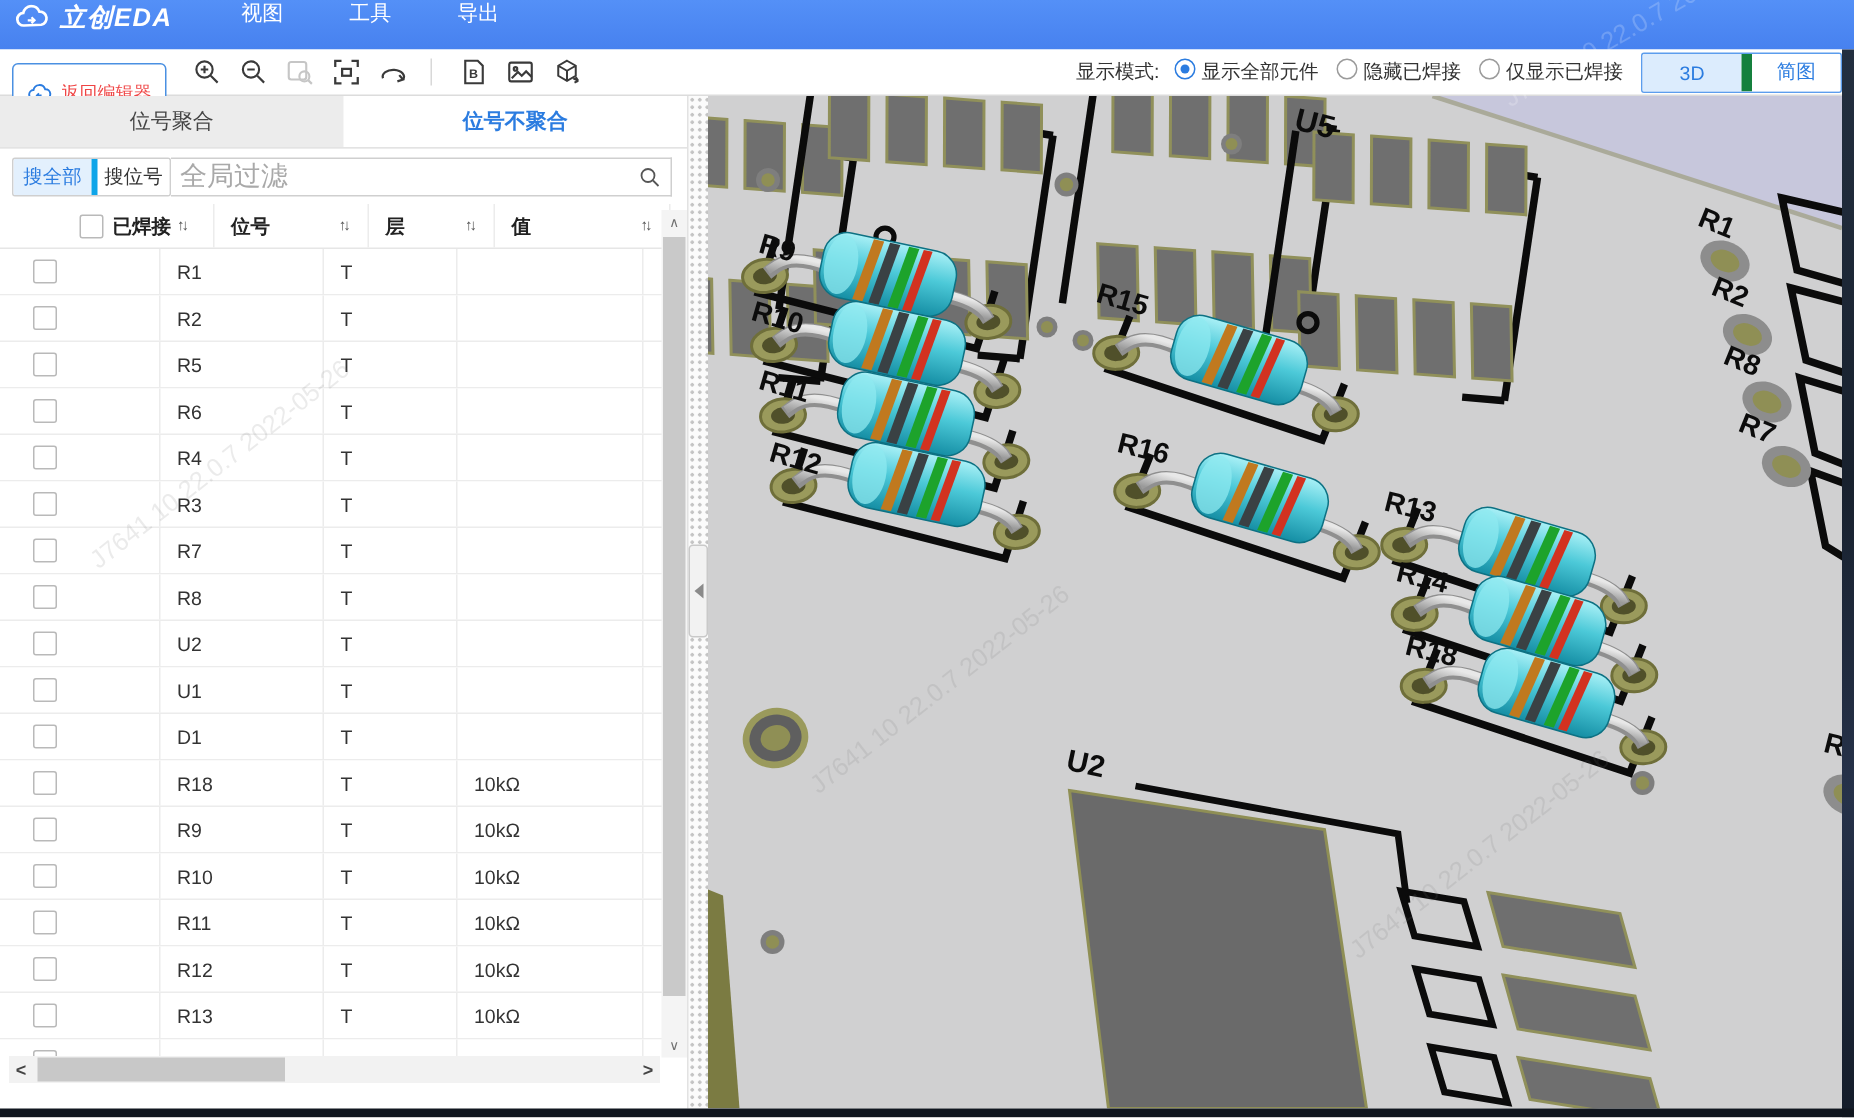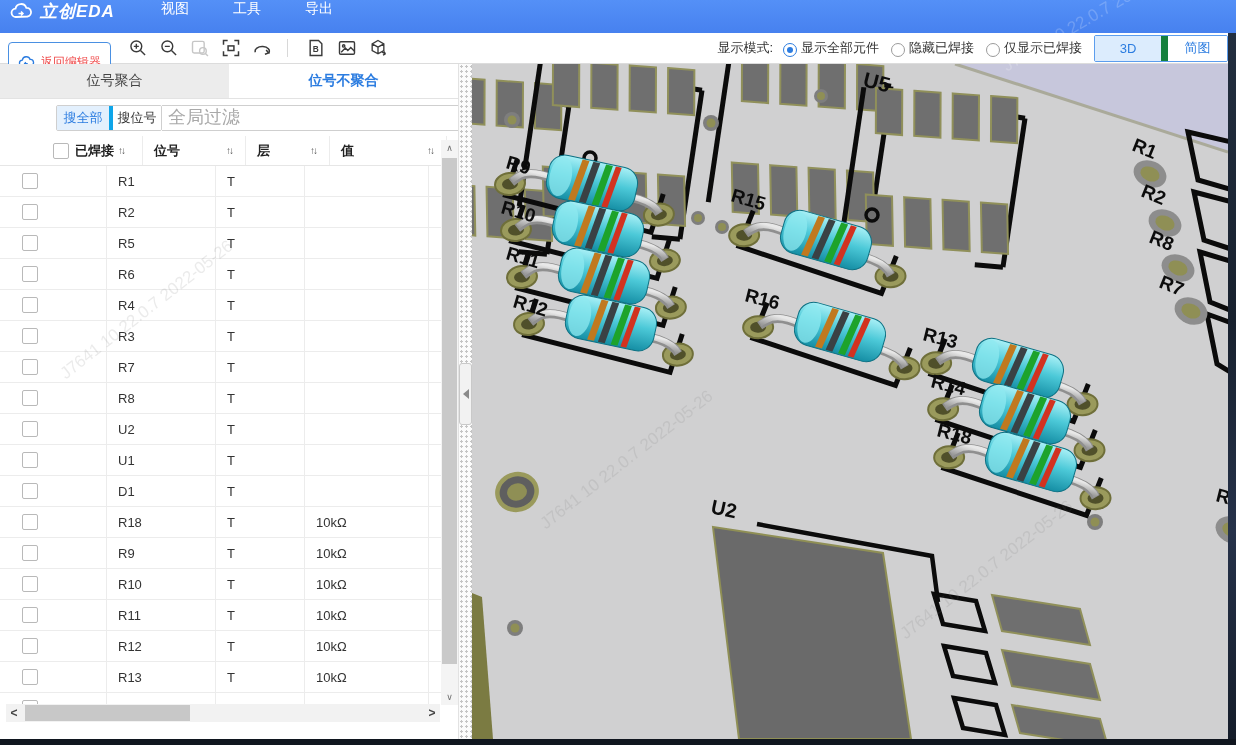--- a/index.html
+++ b/index.html
@@ -17,35 +17,35 @@
   
   .toolbar { position:absolute; left:0; top:33px; width:1228px; height:31px; background:#fff;
     border-bottom:1px solid #dcdcdc; display:flex; align-items:center; }
   .back-btn { display:flex; align-items:center; gap:5px; margin-left:8px; height:40px; padding:0 9px;
     border:1px solid #4a90e2; border-radius:4px; color:#ef4444; font-size:12px; background:#fff; cursor:pointer;margin-top:28px; }
   .tool-ico { width:26px; height:26px; margin-left:5px; display:flex; align-items:center; justify-content:center; cursor:pointer; }
   .tool-ico:first-of-type { margin-left:14px; }
   .tool-sep { width:1px; height:18px; background:#d8d8d8; margin:0 10px 0 12px; }
   .dm-group { margin-left:auto; display:flex; align-items:center; font-size:13px; color:#333; }
   .dm-label { margin-right:10px; }
-  .radio { display:flex; align-items:flex-end; margin-right:12px; cursor:pointer; }
+  .radio { display:flex; align-items:flex-start; margin-right:12px; cursor:pointer; }
   .rdot { width:14px; height:14px; border-radius:50%; border:1px solid #9b9b9b; background:#fff; margin-right:4px; position:relative; }
   .radio.selected .rdot { border-color:#2b7ce0; }
   .radio.selected .rdot::after { content:""; position:absolute; left:3px; top:3px; width:6px; height:6px; border-radius:50%; background:#2b7ce0; }
   .view-switch { display:flex; height:27px; border:1px solid #5c9ded; border-radius:2px; overflow:hidden; margin-right:0; }
   .vs-btn { width:66px; display:flex; align-items:center; justify-content:center; font-size:13px; color:#2b7ce0; background:#fff; cursor:pointer; }
   .vs-btn.active { background:#dcecfd; }
   .vs-btn + .vs-btn { border-left:7px solid #15803d; }
 
   
   .left-panel { position:absolute; left:0; top:64px; width:458px; height:675px; background:#fff; }
   .tabs { position:absolute; left:0; top:0; width:458px; height:35px; display:flex; background:#ececec; border-bottom:1px solid #e3e3e3; }
   .tab { flex:1; display:flex; align-items:center; justify-content:center; font-size:14px; color:#444; cursor:pointer; background:#ececec; }
   .tab.active { background:#fff; color:#2b7ce0; font-weight:bold; }
-  .searchbar { position:absolute; left:0; top:35px; width:458px; height:37px; display:flex; align-items:center; padding:0 10px 0 8px;margin-left:48px; }
+  .searchbar { position:absolute; left:0; top:35px; width:458px; height:37px; display:flex; align-items:center; padding:0 10px 0 8px; }
   .seg { display:flex; height:26px; border:1px solid #cfcfcf; border-radius:2px; overflow:hidden; flex:none; }
   .seg-btn { width:52px; display:flex; align-items:center; justify-content:center; font-size:13px; color:#333; background:#fff; cursor:pointer; }
   .seg-btn.active { background:#e3f0fd; color:#2b7ce0; }
   .seg-btn + .seg-btn { border-left:4px solid #0ea5e9; }
   .filter-box { flex:1; height:26px; margin-left:0; border:1px solid #cfcfcf; border-left:none; display:flex; align-items:center; }
   .filter-input { flex:1; border:none; outline:none; font-size:18px; color:#333; padding:0 6px; font-family:"Liberation Sans",sans-serif; }
   .filter-input::placeholder { color:#a9a9a9; }
   .search-glyph { flex:none; margin-right:6px; }
 
   

